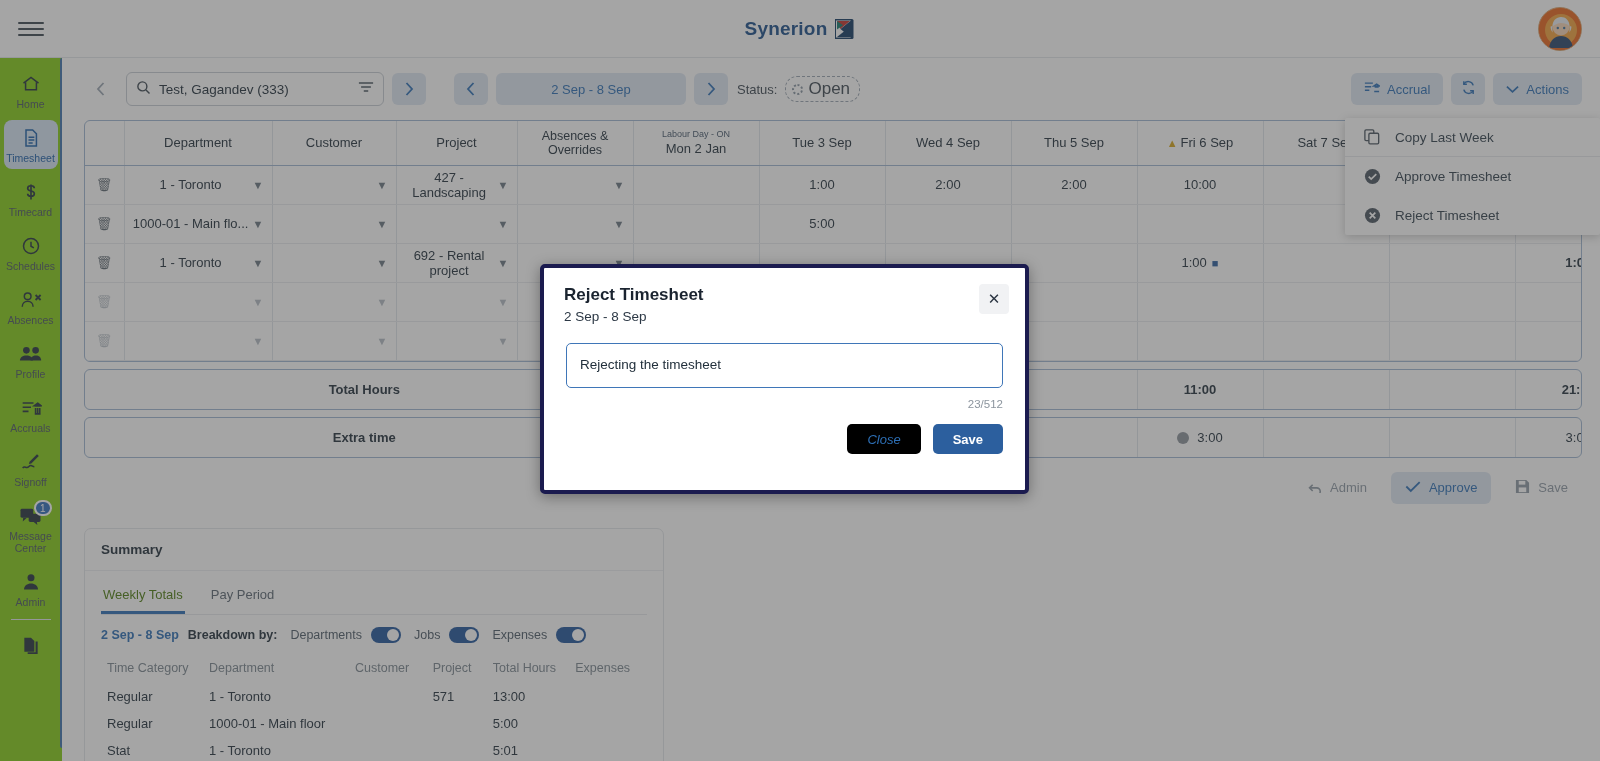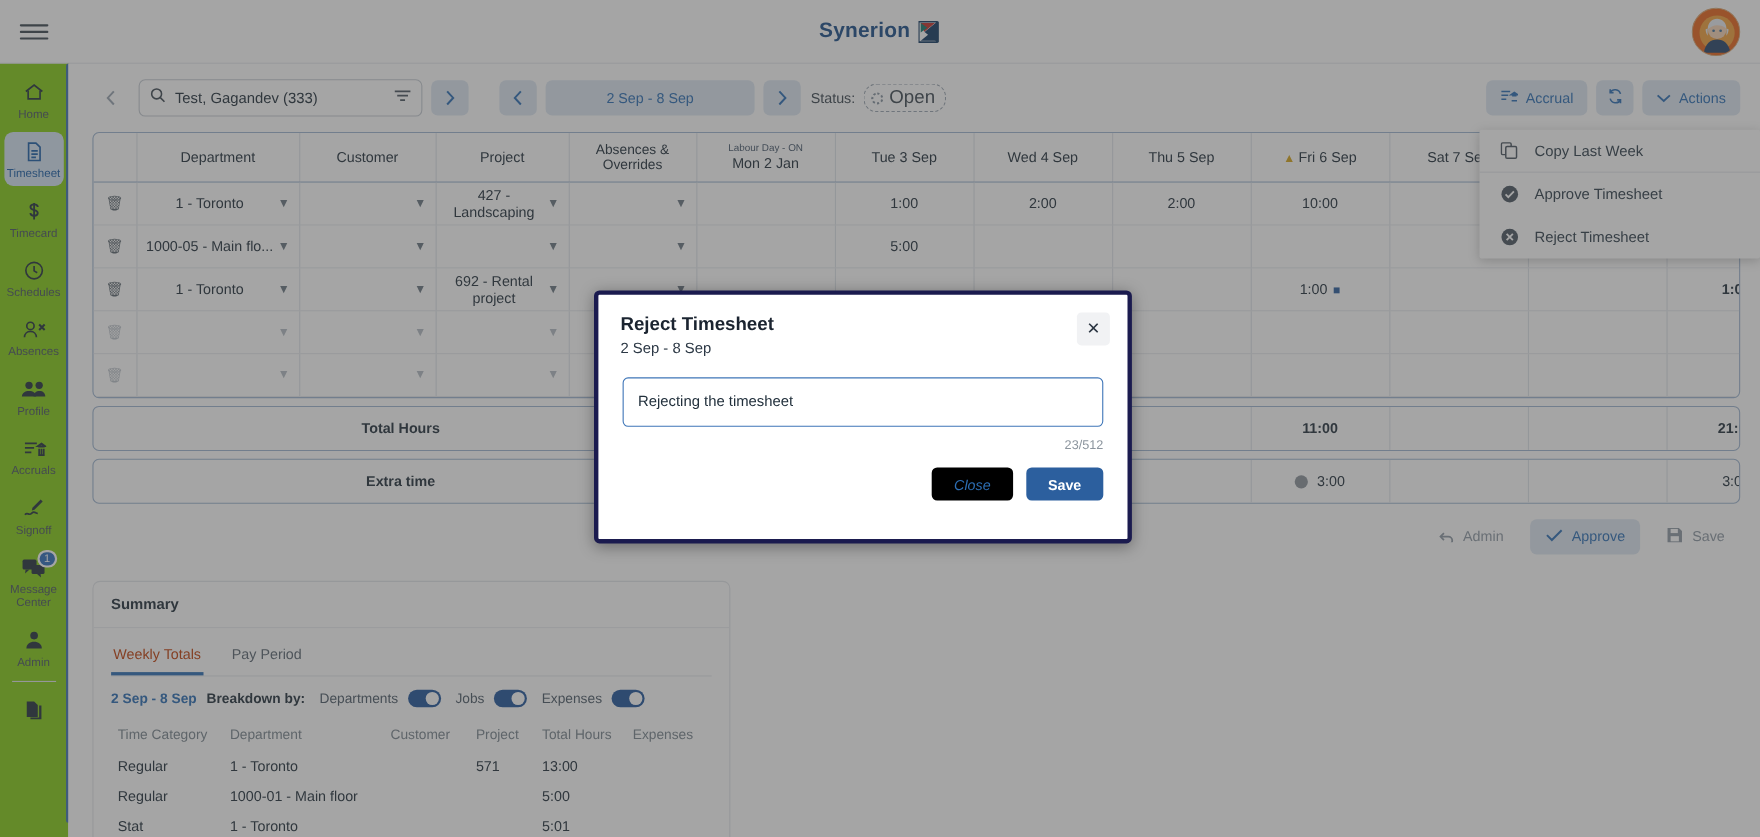--- a/index.html
+++ b/index.html
@@ -148,21 +148,21 @@
 
   
   .summary {
     margin: 24px 0 0 22px; width: 580px; border: 1px solid #e3e6ea;
     border-radius: 7px; background: #fff; overflow: hidden;
   }
   .summary-head { padding: 13px 16px; font-size: 13.5px; font-weight: 700; color: #22303c; border-bottom: 1px solid #ecEEF1; }
   .summary-body { padding: 4px 16px 12px 16px; }
   .tabs { display: flex; gap: 24px; border-bottom: 1px solid #e6e9ed; }
   .tab { padding: 12px 2px 9px 2px; font-size: 13px; color: #5b6772; cursor: pointer; border-bottom: 3px solid transparent; }
-  .tab.active { color: #c2410c; border-bottom-color: #2d6fb5; }
+  .tab.active { color: #4d7c0f; border-bottom-color: #2d6fb5; }
   .bd-row { display: flex; align-items: center; gap: 9px; padding: 12px 0 6px 0; font-size: 12.5px; }
   .bd-range { color: #2d6fb5; font-weight: 600; }
   .bd-by { color: #22303c; font-weight: 700; }
   .bd-opt { color: #4d5b68; margin-left: 4px; }
   .toggle { width: 30px; height: 16px; border-radius: 8px; background: #21559b; position: relative; cursor: pointer; }
   .toggle::after { content: ""; position: absolute; right: 2px; top: 2px; width: 12px; height: 12px; border-radius: 50%; background: #fff; }
   table.sum { border-collapse: collapse; width: 100%; margin-top: 6px; }
   table.sum th { font-weight: 400; font-size: 12.5px; color: #7b8790; text-align: left; padding: 6px 6px 8px 6px; }
   table.sum td { font-size: 13px; color: #22303c; padding: 6px 6px; }
   .c-cat { width: 110px; } .c-dep { width: 160px; } .c-cus { width: 80px; }
@@ -532,21 +532,21 @@
             <td>10:00</td>
             <td></td>
             <td></td>
             <td class="bold"></td>
           </tr>
 
           <tr>
             <td><span class="trash">🗑</span></td>
             <td>
                 <div class="cell-sel">
-                  <span class="txt">1000-05 - Main flo...</span>
+                  <span class="txt">1000-01 - Main flo...</span>
                   <span class="caret">▼</span>
                 </div>
               </td>
             <td>
                 <div class="cell-sel">
                   <span class="txt"></span>
                   <span class="caret">▼</span>
                 </div>
               </td>
             <td>

